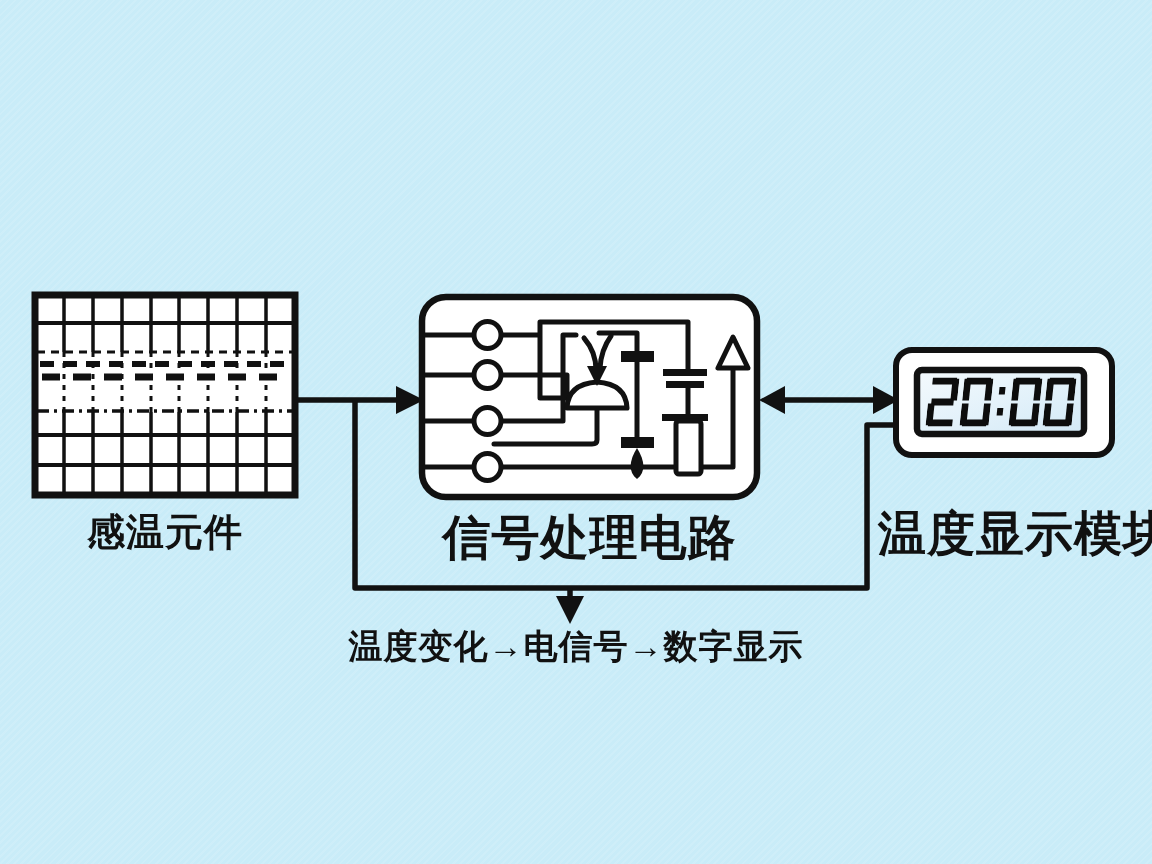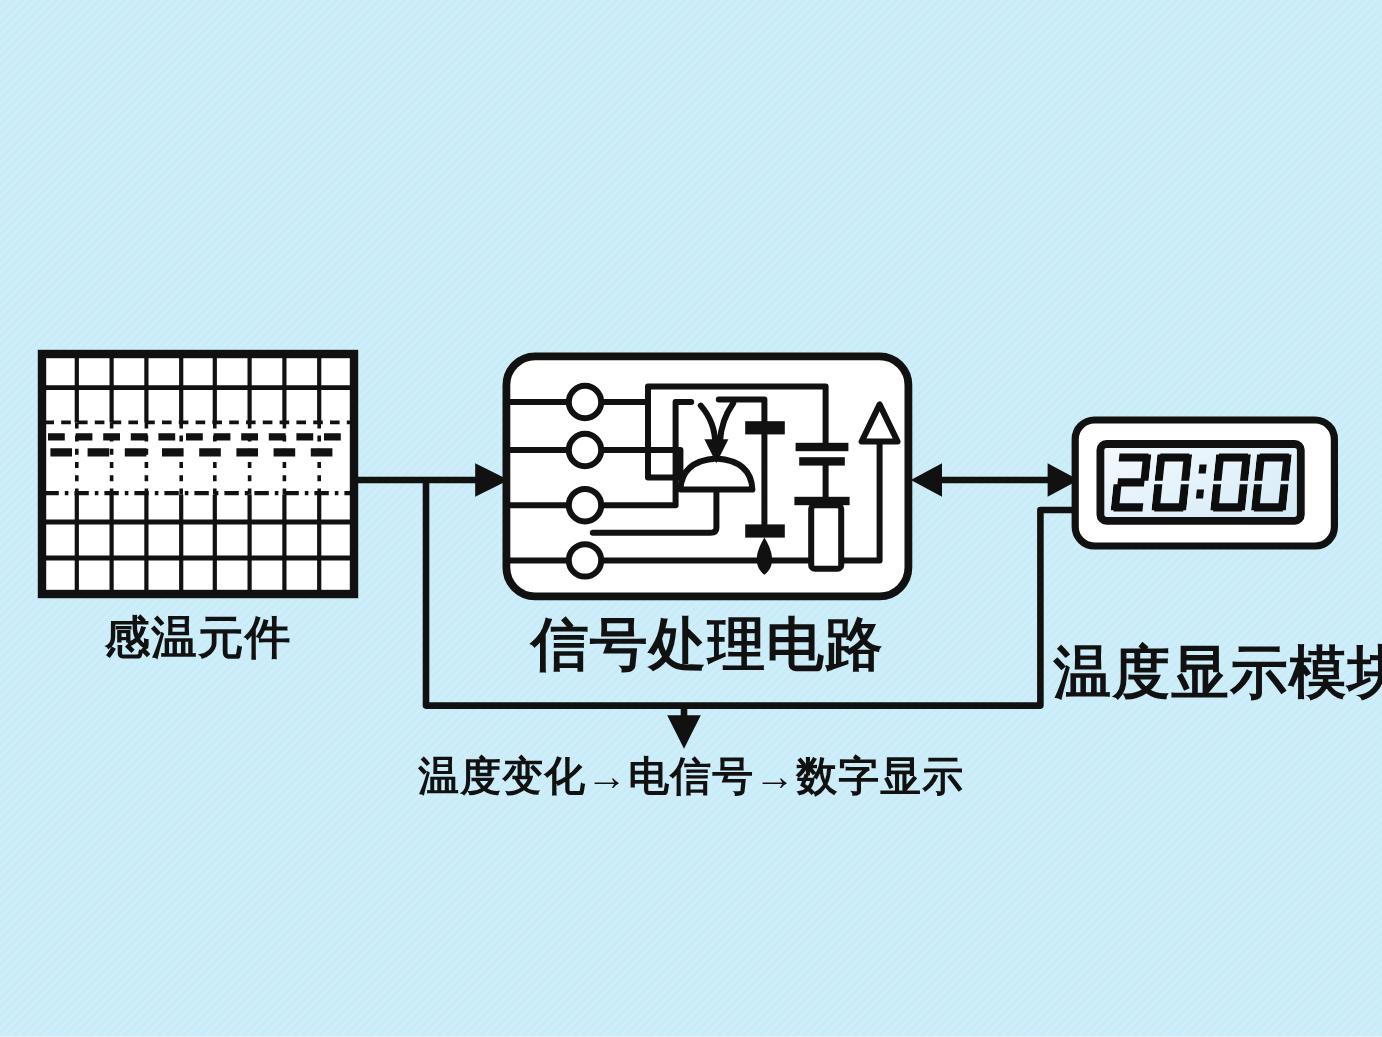--- a/index.html
+++ b/index.html
@@ -163,16 +163,16 @@
         <rect x="46" y="2" width="14" height="45"></rect>
         <rect x="46" y="53" width="14" height="45"></rect>
         <rect x="5" y="86" width="50" height="14"></rect>
         <rect x="0" y="53" width="14" height="45"></rect>
         <rect x="0" y="2" width="14" height="45"></rect>
       </svg>
     </div>
 
   <div class="node-label" style="left:35px;top:512px;width:260px;font-size:38px;">感温元件</div>
   <div class="node-label" style="left:422px;top:512px;width:335px;">信号处理电路</div>
-  <div class="node-label" style="left:878px;top:536px;width:250px;">温度显示模块</div>
+  <div class="node-label" style="left:878px;top:508px;width:250px;">温度显示模块</div>
 
   <div class="caption-label">温度变化→电信号→数字显示</div>
 </div>
 
 </body></html>

